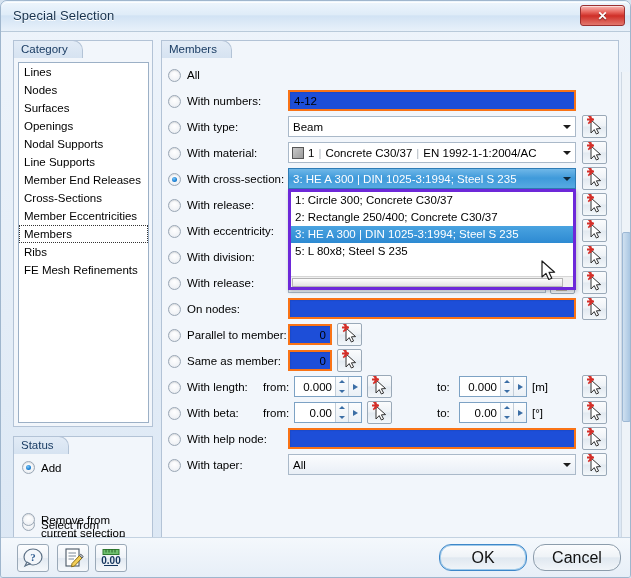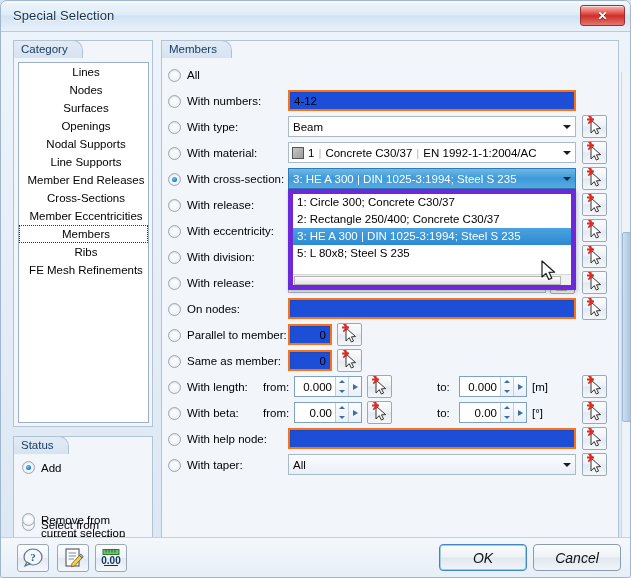--- a/index.html
+++ b/index.html
@@ -64,21 +64,21 @@
   }
   .group-cap {
     position:absolute; left:-1px; top:-1px; height:18px;
     background: linear-gradient(180deg,#e2ebf6 0%,#d6e3f1 100%);
     border:1px solid #b3c3d6; border-bottom:none;
     border-radius: 0 10px 0 0;
     padding: 2px 14px 0 7px;
     color:#1a3c63; font-size:11.5px; white-space:nowrap;
   }
 
-  #cat-group { left:12px; top:8px; width:140px; height:387px;text-align:center; }
+  #cat-group { left:12px; top:8px; width:140px; height:387px; }
   #cat-list {
     position:absolute; left:4px; top:21px; width:131px; height:361px;
     background:#fff; border:1px solid #9cb0c6;
     overflow:hidden;
   }
   .cat-item {
     height:18px; line-height:18px; padding-left:5px;
     color:#000; font-size:11.5px; white-space:nowrap; cursor:default;
   }
   .cat-item.focused { outline:1px dotted #333; outline-offset:-1px; }
@@ -156,21 +156,21 @@
   .combo.sel .val { color:#fff; }
   .caret {
     width:0;height:0;border-left:4px solid transparent;border-right:4px solid transparent;
     border-top:4px solid #1c1c1c;
   }
   .combo.sel .caret { border-top-color:#10283a; }
 
   
   .droplist {
     position:absolute; background:#fff;
-    border:5px solid #6d28d9;
+    border:3px solid #6d28d9;
     box-shadow: 1px 2px 4px rgba(0,0,0,.22);
     z-index:40;
   }
   .drop-item {
     height:17px; line-height:17px; padding-left:4px;
     font-size:11.5px; color:#000; white-space:nowrap; cursor:pointer;
   }
   .drop-item.hl {
     background: linear-gradient(180deg,#4aa3e0 0%,#2d8ad2 100%);
     color:#fff;
@@ -238,25 +238,24 @@
     border-top:1px solid #c3d2e1;
   }
   .iconbtn {
     position:absolute; top:6px; width:32px; height:28px;
     background: linear-gradient(180deg,#fcfdfe 0%,#eff3f8 48%,#e3eaf2 52%,#f5f8fb 100%);
     border:1px solid #9aa9b8; border-radius:3px; cursor:pointer;
   }
   .pushbtn {
     position:absolute; top:6px; height:27px; width:88px;
     background: linear-gradient(180deg,#fbfcfd 0%,#eff3f7 46%,#e0e8f0 52%,#f1f5f9 100%);
-    border:1px solid #8c9cab; border-radius:4px;
-    font-size:14px; color:#111;
+    border:1px solid #8c9cab; border-radius:12px;
+    font-size:16px; color:#111;
     display:flex; align-items:center; justify-content:center;
     cursor:pointer;
-    font-style:italic;
   }
   .pushbtn.default {
     border:1px solid #3d87c9;
     box-shadow: 0 0 0 1px #9fcaea inset;
   }
 </style>
 </head>
 <body>
 
 <div id="app">

